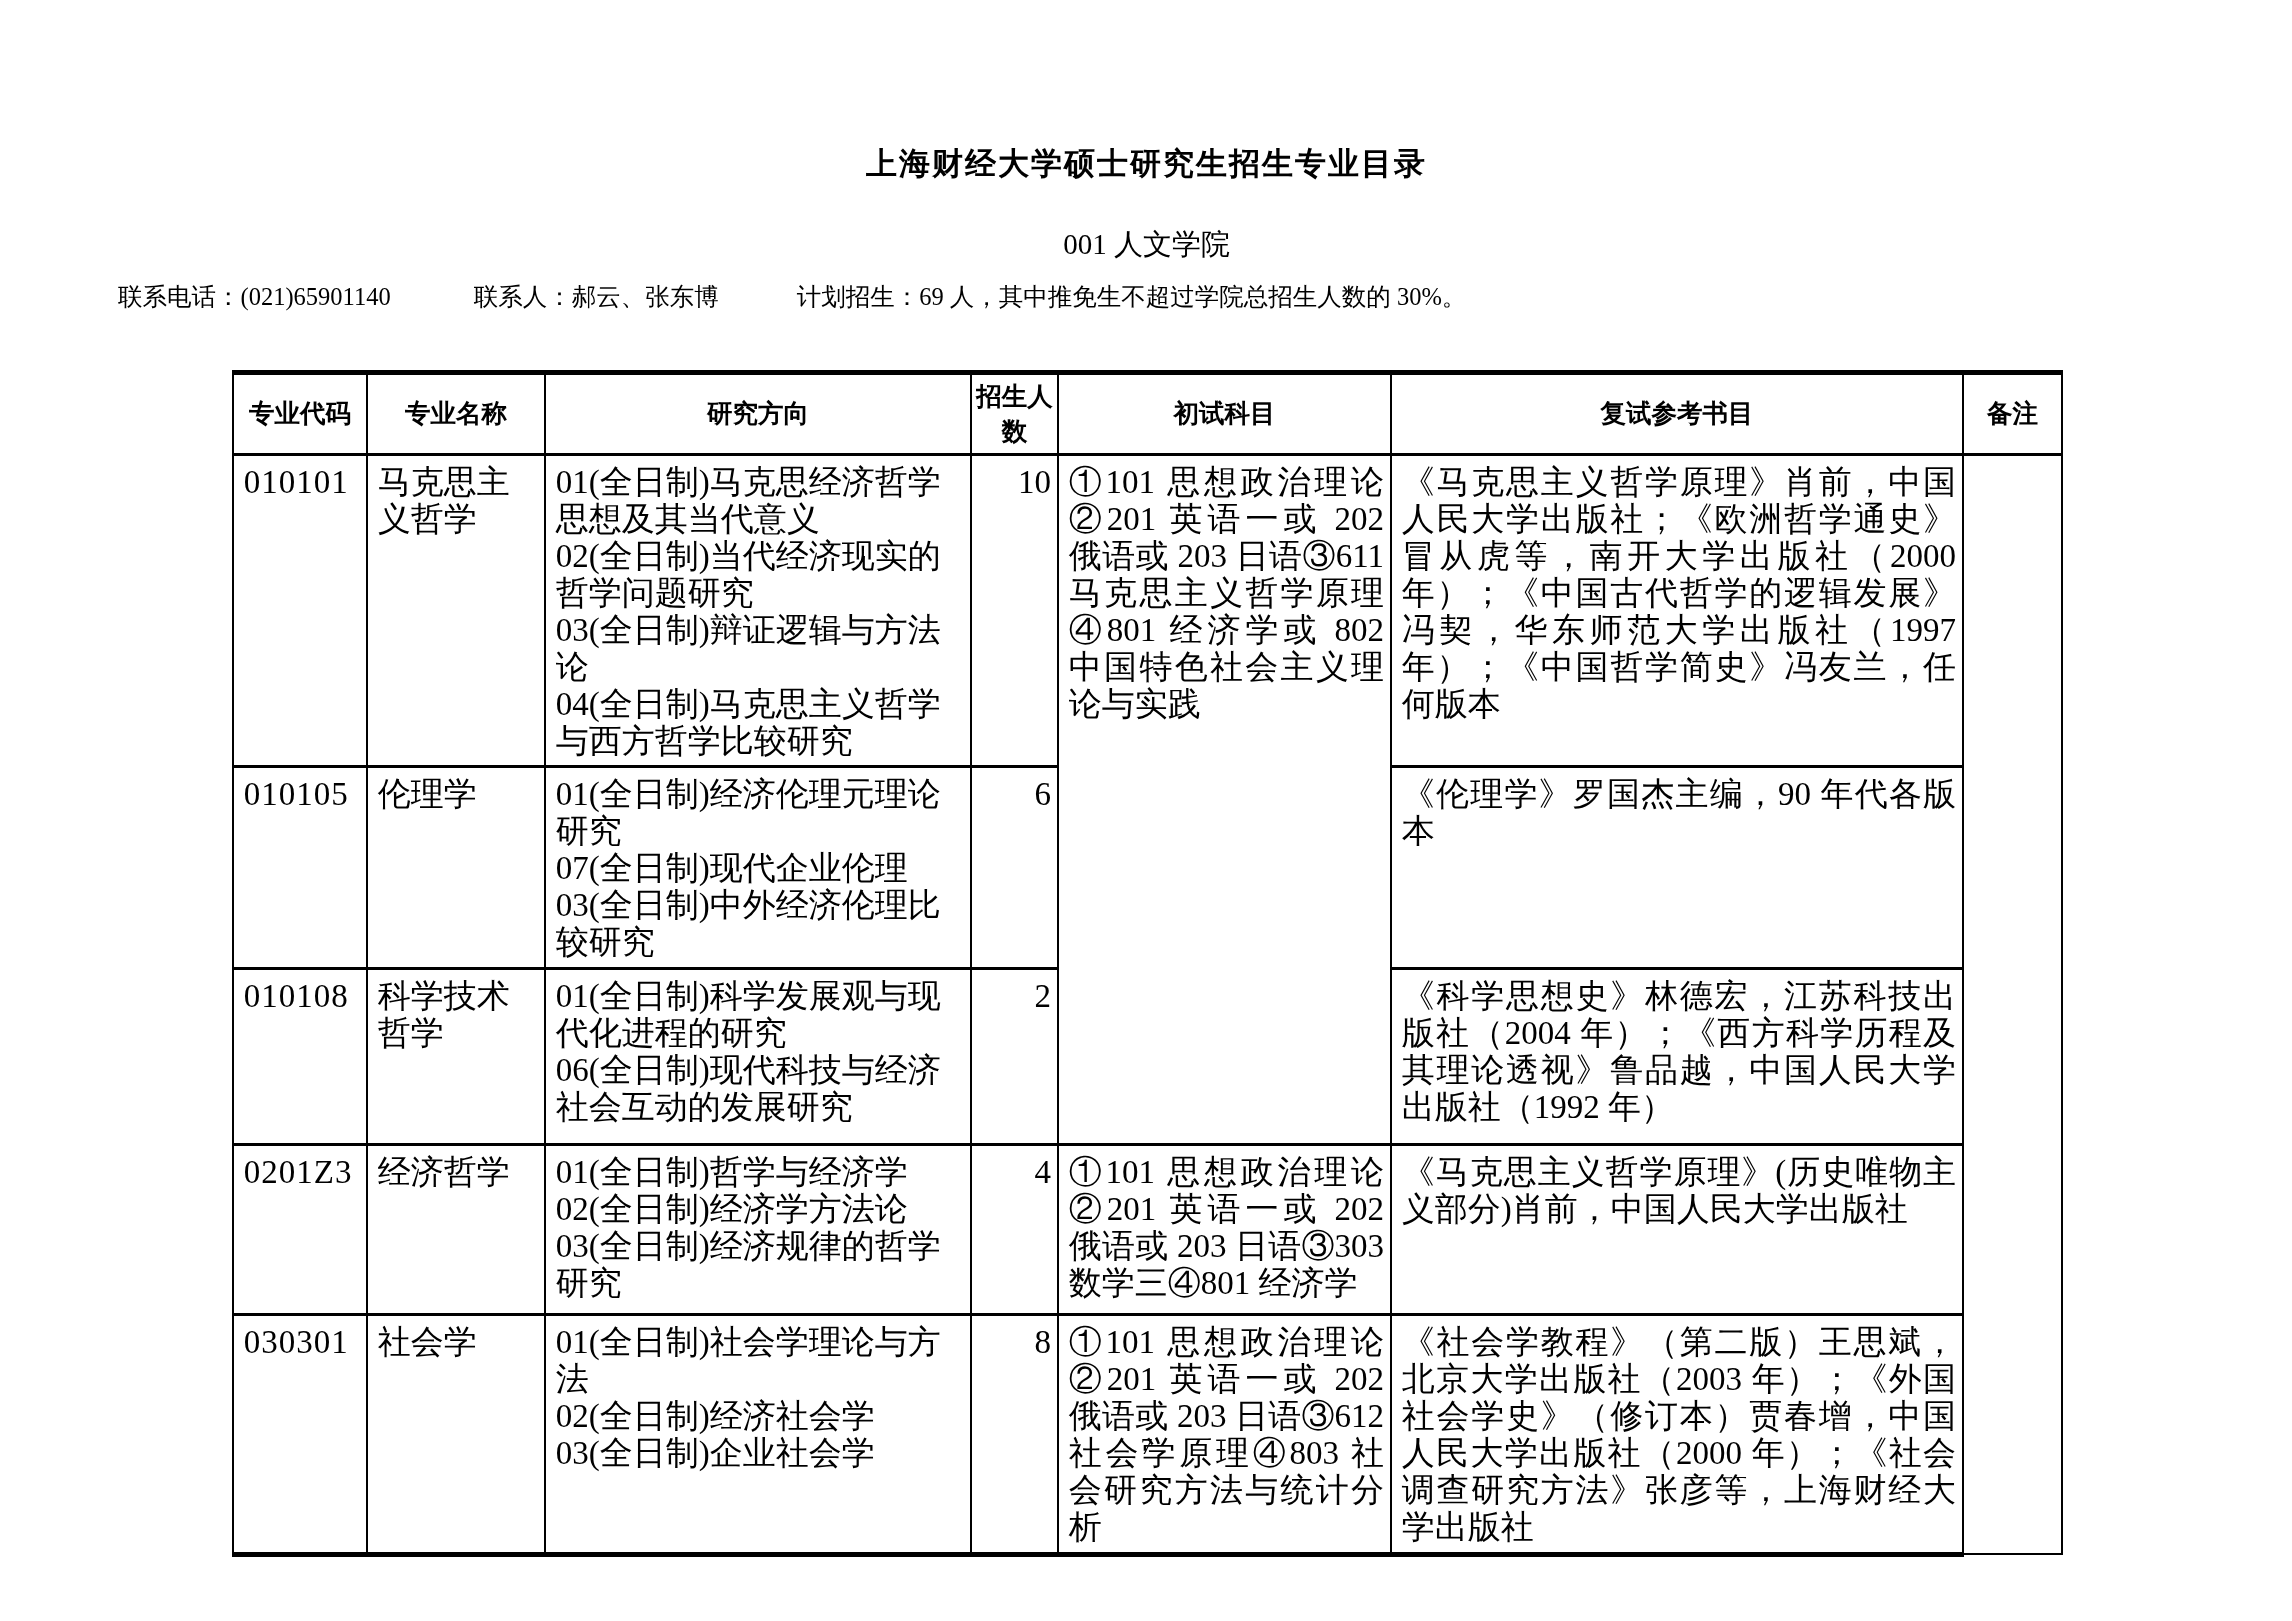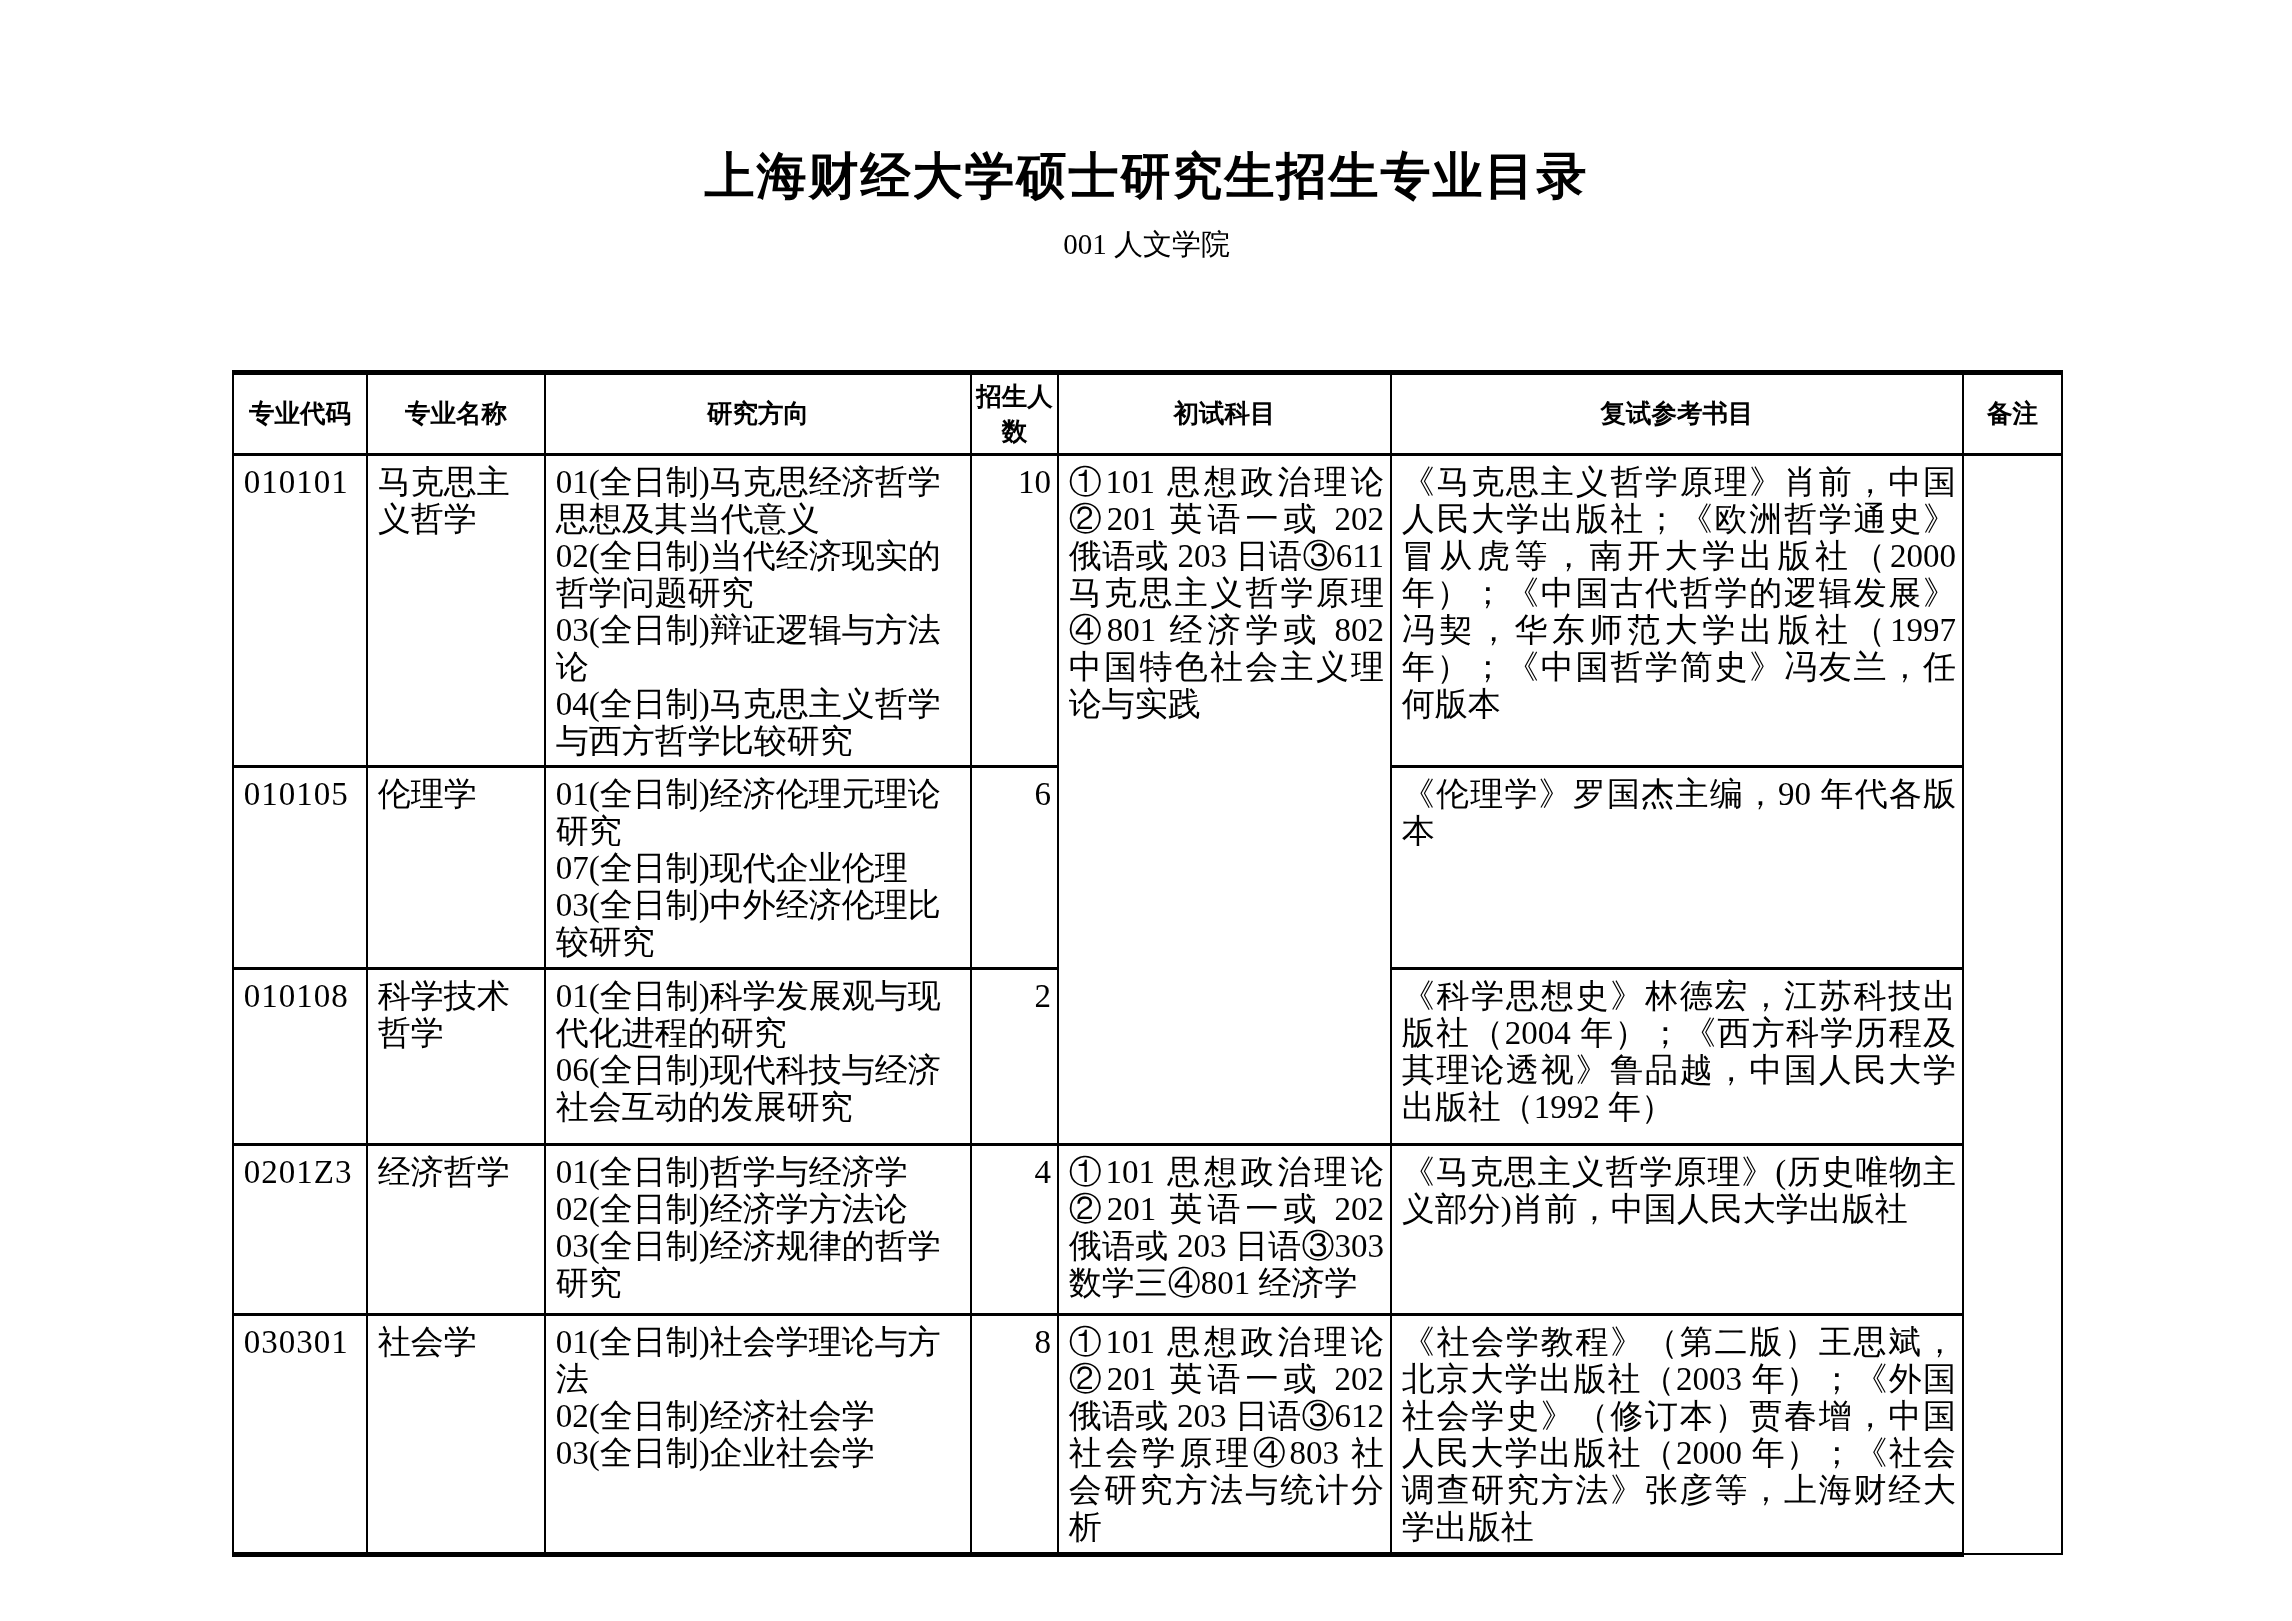--- a/index.html
+++ b/index.html
@@ -10,21 +10,21 @@
     height: 1621px;
     background: #ffffff;
     font-family: "Liberation Serif", "DejaVu Serif", serif;
     color: #000;
     overflow: hidden;
   }
   .doc-title {
     position: absolute;
     top: 143px; left: 0; width: 100%;
     text-align: center;
-    font-size: 50px;
+    font-size: 31px;
     font-weight: bold;
     letter-spacing: 2px;
   }
   .section-title {
     position: absolute;
     top: 225px; left: 0; width: 100%;
     text-align: center;
     font-size: 29px;
     font-weight: normal;
   }
@@ -88,20 +88,23 @@
   }
 </style>
 </head>
 <body>
 
 <div class="page">
 
   <div class="doc-title">上海财经大学硕士研究生招生专业目录</div>
   <div class="section-title">001 人文学院</div>
 
+  <div class="info-line">
+    <span class="seg-phone">联系电话：(021)65901140</span><span class="seg-contact">联系人：郝云、张东博</span><span>计划招生：69 人，其中推免生不超过学院总招生人数的 30%。</span>
+  </div>
 
 
   <table class="catalog">
     <colgroup>
       <col style="width:134px">
       <col style="width:178px">
       <col style="width:426px">
       <col style="width:87px">
       <col style="width:333px">
       <col style="width:572px">

